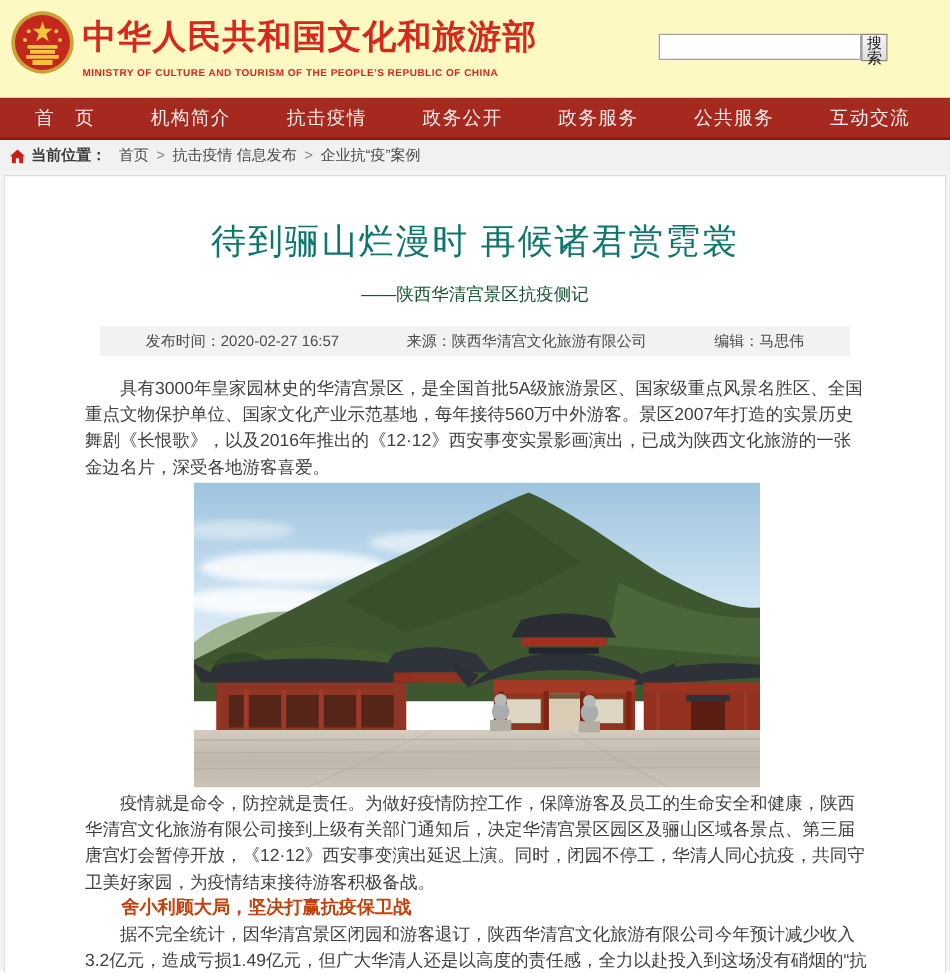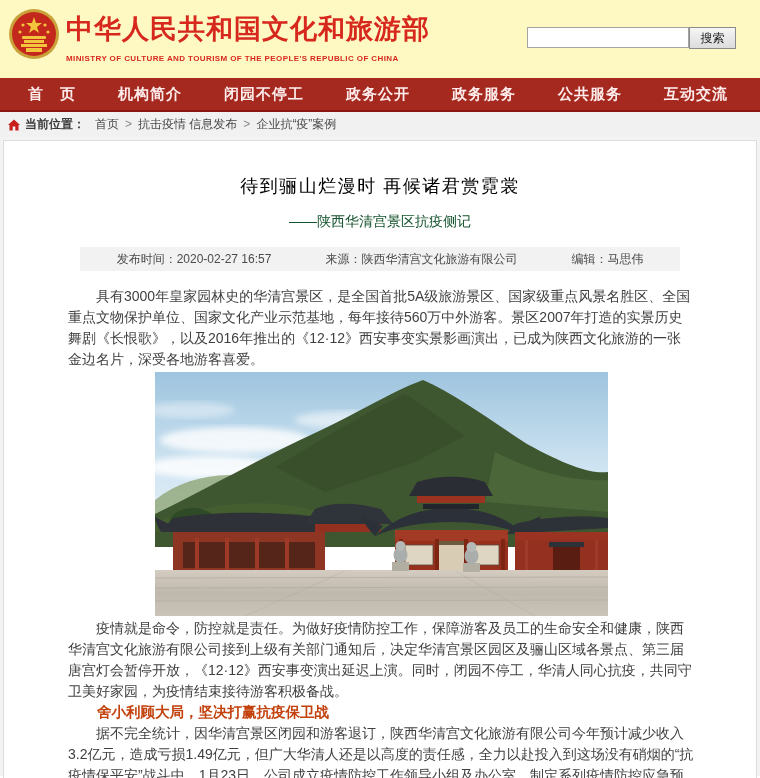--- a/index.html
+++ b/index.html
@@ -7,41 +7,41 @@
               font-family:"Liberation Sans","DejaVu Sans",sans-serif; }
 
   
   .header { position:relative; height:78px; background:#fef9c3; }
   .emblem { position:absolute; left:8px; top:8px; width:52px; height:52px; }
   .title-block { position:absolute; left:66px; top:13px; }
   .site-title { font-size:27px; font-weight:bold; color:#d7281e; letter-spacing:1px; line-height:32px; }
   .site-subtitle { font-size:8px; font-weight:bold; color:#d7281e; letter-spacing:.4px; margin-top:9px; }
   .search-area { position:absolute; left:527px; top:27px; display:flex; }
   .search-input { width:162px; height:21px; border:1px solid #a3a3a3; font-size:12px; padding:0 4px; outline:none; }
-  .search-button { width:47px; height:22px; font-size:12px; color:#222; background:linear-gradient(#f6f6f6,#dcdcdc);
+  .search-button { width:21px; height:22px; font-size:12px; color:#222; background:linear-gradient(#f6f6f6,#dcdcdc);
                    border:1px solid #8b8b8b; cursor:pointer; padding:0; line-height:1; }
 
   
   .nav { height:34px; background:#a5291f; border-bottom:2px solid #8c1712;
          display:flex; align-items:center; justify-content:space-between; padding:0 32px 0 28px; }
-  .nav-item { color:#fdeceb; font-size:15px; font-weight:bold; letter-spacing:1px; cursor:pointer; white-space:nowrap;text-align:center; }
+  .nav-item { color:#fdeceb; font-size:15px; font-weight:normal; letter-spacing:1px; cursor:pointer; white-space:nowrap;text-align:center; }
 
   
   .breadcrumb { height:25px; background:#f1f1f2; display:flex; align-items:center;
                 padding-left:8px; font-size:12px; color:#4a4a4a; }
   .home-icon { width:12px; height:12px; margin-right:5px; }
   .crumb-label { font-weight:bold; color:#3c3c3c; margin-right:6px; }
   .crumb { margin:0 4px; cursor:pointer; }
   .crumb-sep { color:#8a8a8a; margin:0 2px; }
 
   
   .main-area { background:#f3f3f4; padding:3px 3px 0 3px; height:639px; }
   .content-box { background:#fff; border:1px solid #ddd; height:700px; }
 
-  .article-title { text-align:center; font-size:18px; font-weight:400; color:#000000;
+  .article-title { text-align:center; font-size:28px; font-weight:400; color:#0f766e;
                    letter-spacing:1.5px; margin-top:33px; }
   .article-subtitle { text-align:center; font-size:14px; color:#14532d; margin-top:15px; }
   .meta-bar { width:600px; height:24px; margin:16px auto 0; background:#f2f2f3;
               display:flex; justify-content:center; align-items:center; gap:54px;
               font-size:12px; color:#4a4a4a; }
   .article-body { padding:15px 62px 0 64px; font-size:14px; line-height:21px; color:#3f3f3f; }
   .article-body p { text-indent:2em; margin:0; }
   .section-heading { text-indent:2em; font-weight:bold; color:#c2410c; font-size:14.5px; line-height:21px; }
   .photo-wrap { width:453px; height:244px; margin:2px auto; }
   .photo-wrap svg { display:block; width:100%; height:100%; }
@@ -69,21 +69,21 @@
   </div>
   <div class="search-area">
     <input class="search-input" value="" placeholder="" style="">
     <button class="search-button">搜索</button>
   </div>
 </div>
 
 <div class="nav">
     <div class="nav-item">首　页</div>
     <div class="nav-item">机构简介</div>
-    <div class="nav-item">闭园不停工</div>
+    <div class="nav-item">抗击疫情</div>
     <div class="nav-item">政务公开</div>
     <div class="nav-item">政务服务</div>
     <div class="nav-item">公共服务</div>
     <div class="nav-item">互动交流</div>
   </div>
 
 <div class="breadcrumb">
   <svg class="home-icon" viewBox="0 0 12 12">
     <polygon points="6,0.5 12,6 10.5,6 10.5,11.5 7.3,11.5 7.3,7.6 4.7,7.6 4.7,11.5 1.5,11.5 1.5,6 0,6" fill="#c7201a"></polygon>
   </svg>

